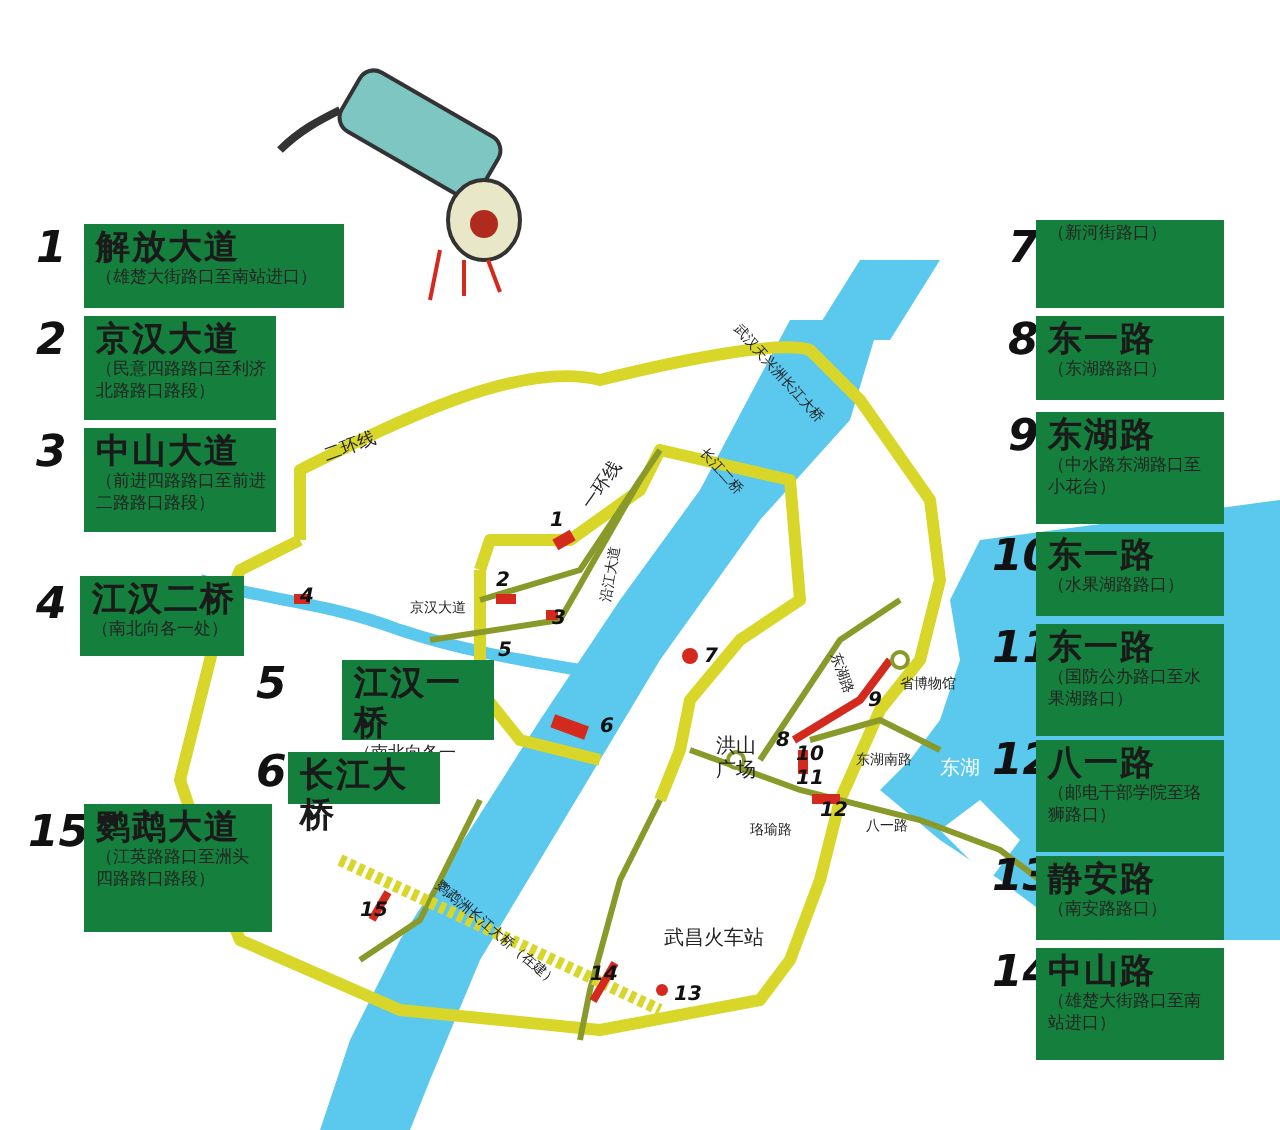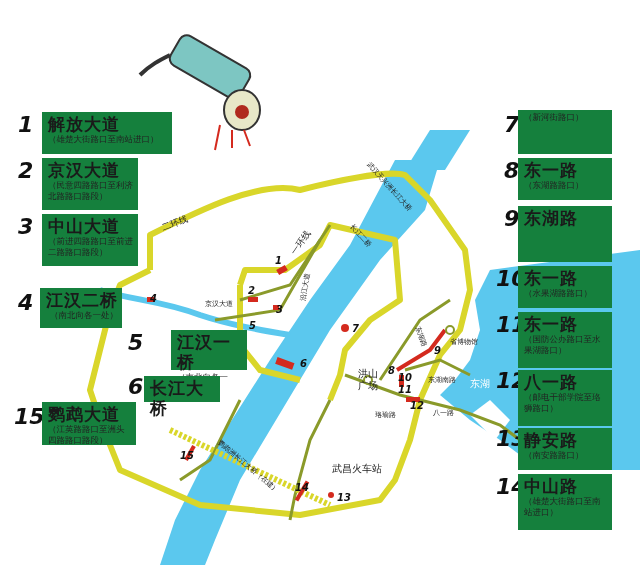--- a/index.html
+++ b/index.html
@@ -78,53 +78,54 @@
   <div class="card" style="left:42px;top:158px;width:96px;height:52px;">
     <div class="name">京汉大道</div>
     <div class="desc">（民意四路路口至利济北路路口路段）</div>
   </div>
   <span class="num" style="left:18px;top:216px;">3</span>
   <div class="card" style="left:42px;top:214px;width:96px;height:52px;">
     <div class="name">中山大道</div>
     <div class="desc">（前进四路路口至前进二路路口路段）</div>
   </div>
   <span class="num" style="left:18px;top:292px;">4</span>
-  <div class="card" style="left:40px;top:288px;width:82px;height:40px;text-align:right;">
+  <div class="card" style="left:40px;top:288px;width:82px;height:40px;">
     <div class="name">江汉二桥</div>
     <div class="desc">（南北向各一处）</div>
   </div>
   <span class="num" style="left:128px;top:332px;">5</span>
   <div class="card" style="left:144px;top:330px;width:76px;height:40px;margin-left:27px;">
     <div class="name">江汉一桥</div>
     <div class="desc">（南北向各一处）</div>
   </div>
   <span class="num" style="left:128px;top:376px;">6</span>
   <div class="card" style="left:144px;top:376px;width:76px;height:26px;">
     <div class="name">长江大桥</div>
   </div>
   <span class="num" style="left:14px;top:406px;">15</span>
-  <div class="card" style="left:42px;top:402px;width:94px;height:43px;">
+  <div class="card" style="left:42px;top:402px;width:94px;height:64px;">
     <div class="name">鹦鹉大道</div>
     <div class="desc">（江英路路口至洲头四路路口路段）</div>
   </div>
 </div>
 
 <div>
   <span class="num" style="left:504px;top:114px;">7</span>
   <div class="card" style="left:518px;top:110px;width:94px;height:44px;">
     <div class="desc">（新河街路口）</div>
   </div>
   <span class="num" style="left:504px;top:160px;">8</span>
   <div class="card" style="left:518px;top:158px;width:94px;height:42px;">
     <div class="name">东一路</div>
     <div class="desc">（东湖路路口）</div>
   </div>
   <span class="num" style="left:504px;top:208px;">9</span>
   <div class="card" style="left:518px;top:206px;width:94px;height:56px;">
     <div class="name">东湖路</div>
+    <div class="desc">（中水路东湖路口至小花台）</div>
   </div>
   <span class="num" style="left:496px;top:268px;">10</span>
   <div class="card" style="left:518px;top:266px;width:94px;height:42px;">
     <div class="name">东一路</div>
     <div class="desc">（水果湖路路口）</div>
   </div>
   <span class="num" style="left:496px;top:314px;">11</span>
   <div class="card" style="left:518px;top:312px;width:94px;height:56px;">
     <div class="name">东一路</div>
     <div class="desc">（国防公办路口至水果湖路口）</div>

